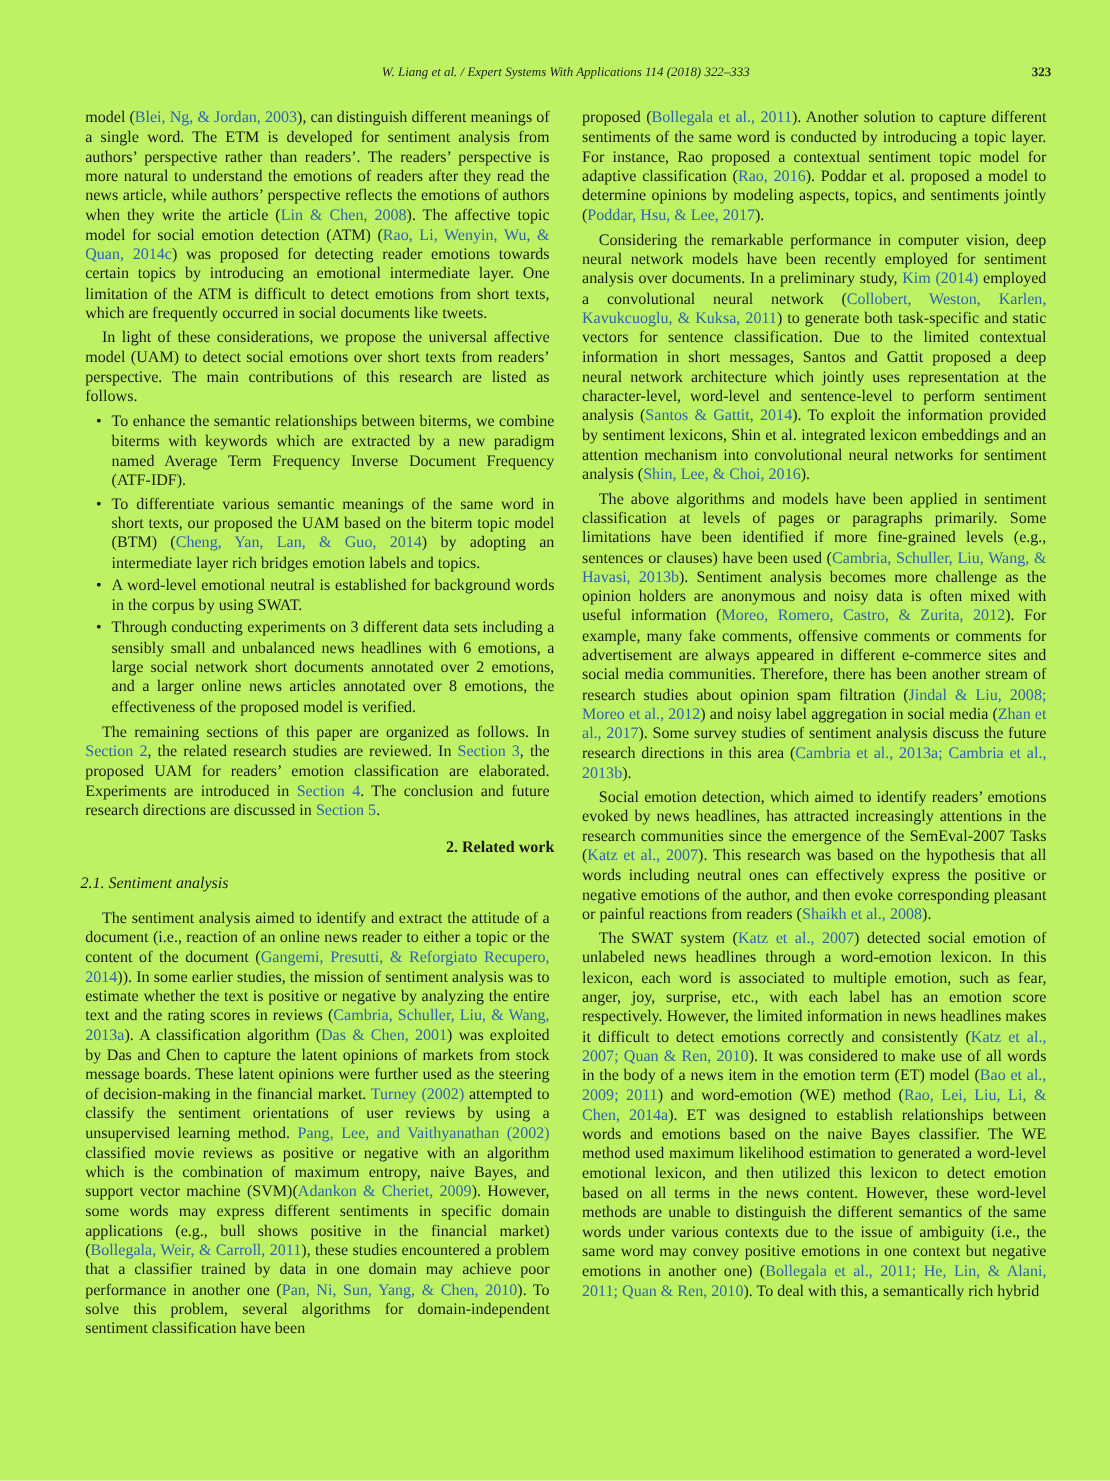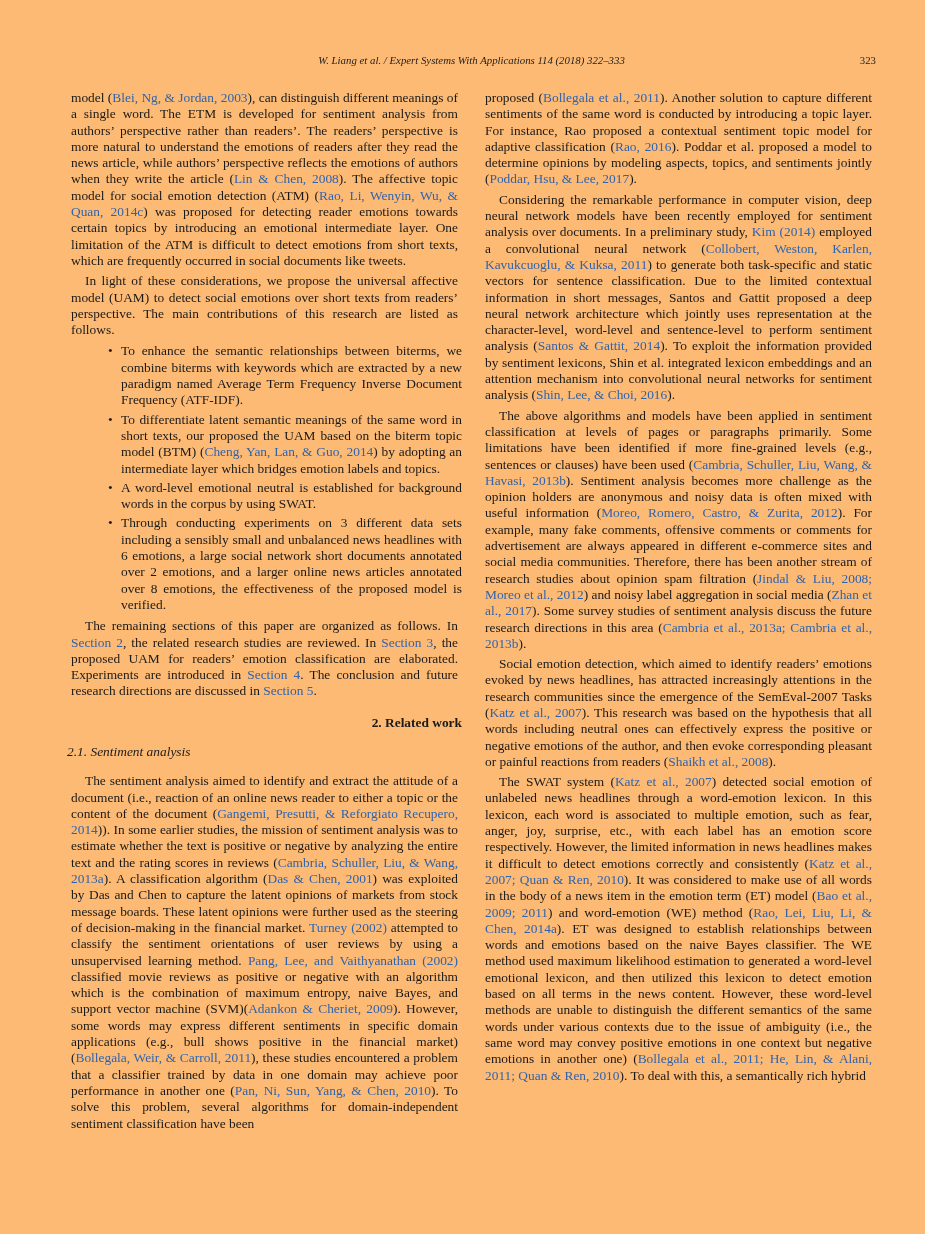--- a/index.html
+++ b/index.html
@@ -1,40 +1,41 @@
 <!DOCTYPE html>
 <html lang="en" style="--cite-color: #2e63ae;"><head>
 <meta charset="utf-8">
 <style>
   * { box-sizing: border-box; margin: 0; padding: 0; }
   html, body { background: #ffffff; }
   .page {
     position: relative;
     width: 925px;
     height: 1234px;
-    background: #fdba74;
+    background: #bef264;
     font-family: "Liberation Serif", "DejaVu Serif", serif;
     color: #1a1a1a;
     overflow: hidden;
   }
   .running-head {
     position: absolute;
     top: 54px;
     left: 67px;
     right: 49px;
     text-align: center;
     font-size: 10.8px;
     font-style: italic;
     color: #222222;
   }
   .head-page {
     position: absolute;
     right: 0;
     top: 0;
     font-style: normal;
+    font-weight: bold;
   }
   .columns {
     position: absolute;
     top: 86px;
     left: 67px;
     right: 49px;
     display: flex;
     gap: 19px;
   }
   .col {
@@ -59,21 +60,21 @@
     font-weight: 400;
     font-style: italic;
     margin: 13px 0 13px 0;
     text-align: left;
   }
   .bullets {
     list-style: none;
     margin: 5px 0 5px 0;
     padding-left: 26px;
   }
-  .bullets li { position: relative; margin-bottom: 3px; margin-left: 28px; }
+  .bullets li { position: relative; margin-bottom: 3px; }
   .bullets li::before {
     content: "\2022";
     position: absolute;
     left: -13px;
   }
   .cite { color: var(--cite-color, #2e63ae); cursor: pointer; }
 </style>
 </head>
 <body>
 
@@ -81,21 +82,21 @@
   <header class="running-head">
     <span class="head-center">W. Liang et al. / Expert Systems With Applications 114 (2018) 322–333</span>
     <span class="head-page">323</span>
   </header>
   <main class="columns">
     <section class="col">
         <p class="para"><span>model (</span><span class="cite">Blei, Ng, &amp; Jordan, 2003</span><span>), can distinguish different meanings of a single word. The ETM is developed for sentiment analysis from authors’ perspective rather than readers’. The readers’ perspective is more natural to understand the emotions of readers after they read the news article, while authors’ perspective reflects the emotions of authors when they write the article (</span><span class="cite">Lin &amp; Chen, 2008</span><span>). The affective topic model for social emotion detection (ATM) (</span><span class="cite">Rao, Li, Wenyin, Wu, &amp; Quan, 2014c</span><span>) was proposed for detecting reader emotions towards certain topics by introducing an emotional intermediate layer. One limitation of the ATM is difficult to detect emotions from short texts, which are frequently occurred in social documents like tweets.</span></p>
         <p class="para indent"><span>In light of these considerations, we propose the universal affective model (UAM) to detect social emotions over short texts from readers’ perspective. The main contributions of this research are listed as follows.</span></p>
         <ul class="bullets">
           <li><span>To enhance the semantic relationships between biterms, we combine biterms with keywords which are extracted by a new paradigm named Average Term Frequency Inverse Document Frequency (ATF-IDF).</span></li>
-          <li><span>To differentiate latent semantic meanings of the same word in short texts, our proposed the UAM based on the biterm topic model (BTM) (</span><span class="cite">Cheng, Yan, Lan, &amp; Guo, 2014</span><span>) by adopting an intermediate layer which bridges emotion labels and topics.</span></li>
+          <li><span>To differentiate various semantic meanings of the same word in short texts, our proposed the UAM based on the biterm topic model (BTM) (</span><span class="cite">Cheng, Yan, Lan, &amp; Guo, 2014</span><span>) by adopting an intermediate layer rich bridges emotion labels and topics.</span></li>
           <li><span>A word-level emotional neutral is established for background words in the corpus by using SWAT.</span></li>
           <li><span>Through conducting experiments on 3 different data sets including a sensibly small and unbalanced news headlines with 6 emotions, a large social network short documents annotated over 2 emotions, and a larger online news articles annotated over 8 emotions, the effectiveness of the proposed model is verified.</span></li>
         </ul>
         <p class="para indent"><span>The remaining sections of this paper are organized as follows. In </span><span class="cite">Section 2</span><span>, the related research studies are reviewed. In </span><span class="cite">Section 3</span><span>, the proposed UAM for readers’ emotion classification are elaborated. Experiments are introduced in </span><span class="cite">Section 4</span><span>. The conclusion and future research directions are discussed in </span><span class="cite">Section 5</span><span>.</span></p>
         <h2 class="heading"><span>2. Related work</span></h2>
         <h3 class="subheading"><span>2.1. Sentiment analysis</span></h3>
         <p class="para indent"><span>The sentiment analysis aimed to identify and extract the attitude of a document (i.e., reaction of an online news reader to either a topic or the content of the document (</span><span class="cite">Gangemi, Presutti, &amp; Reforgiato Recupero, 2014</span><span>)). In some earlier studies, the mission of sentiment analysis was to estimate whether the text is positive or negative by analyzing the entire text and the rating scores in reviews (</span><span class="cite">Cambria, Schuller, Liu, &amp; Wang, 2013a</span><span>). A classification algorithm (</span><span class="cite">Das &amp; Chen, 2001</span><span>) was exploited by Das and Chen to capture the latent opinions of markets from stock message boards. These latent opinions were further used as the steering of decision-making in the financial market. </span><span class="cite">Turney (2002)</span><span> attempted to classify the sentiment orientations of user reviews by using a unsupervised learning method. </span><span class="cite">Pang, Lee, and Vaithyanathan (2002)</span><span> classified movie reviews as positive or negative with an algorithm which is the combination of maximum entropy, naive Bayes, and support vector machine (SVM)(</span><span class="cite">Adankon &amp; Cheriet, 2009</span><span>). However, some words may express different sentiments in specific domain applications (e.g., bull shows positive in the financial market) (</span><span class="cite">Bollegala, Weir, &amp; Carroll, 2011</span><span>), these studies encountered a problem that a classifier trained by data in one domain may achieve poor performance in another one (</span><span class="cite">Pan, Ni, Sun, Yang, &amp; Chen, 2010</span><span>). To solve this problem, several algorithms for domain-independent sentiment classification have been</span></p>
       </section>
     <section class="col">
         <p class="para"><span>proposed (</span><span class="cite">Bollegala et al., 2011</span><span>). Another solution to capture different sentiments of the same word is conducted by introducing a topic layer. For instance, Rao proposed a contextual sentiment topic model for adaptive classification (</span><span class="cite">Rao, 2016</span><span>). Poddar et al. proposed a model to determine opinions by modeling aspects, topics, and sentiments jointly (</span><span class="cite">Poddar, Hsu, &amp; Lee, 2017</span><span>).</span></p>

